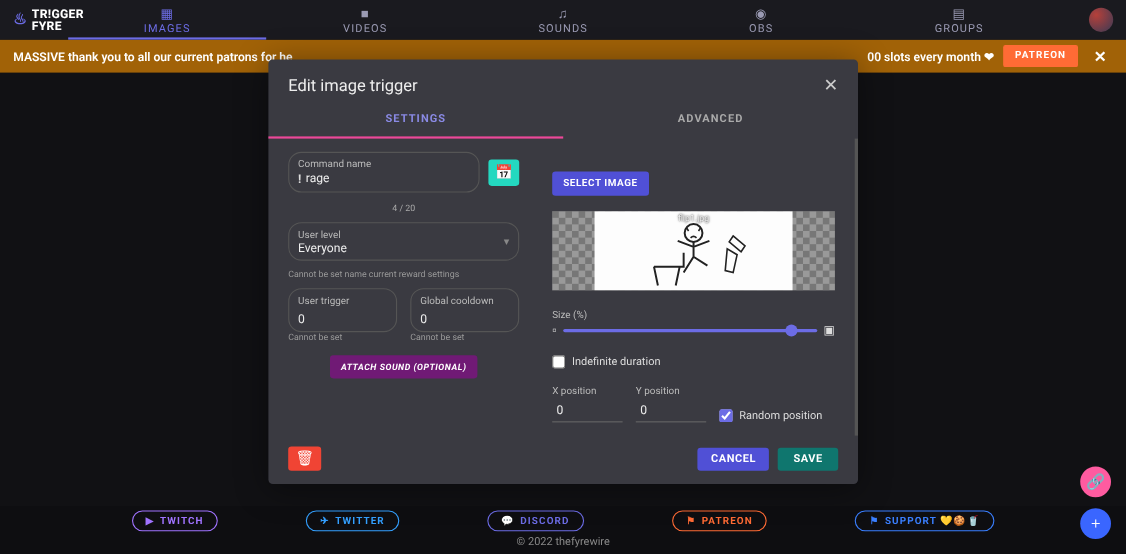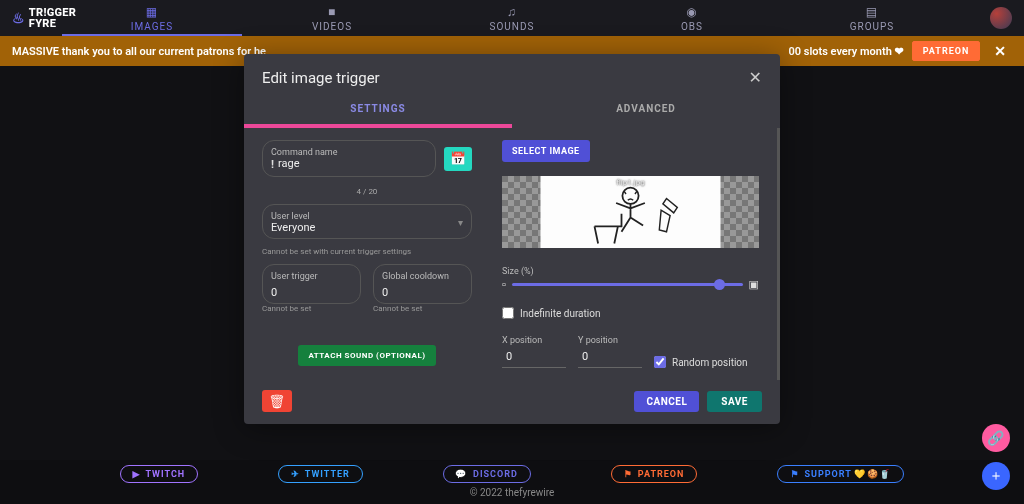--- a/index.html
+++ b/index.html
@@ -41,21 +41,21 @@
 
   
   .modal-backdrop { position:absolute; inset:0; display:flex; align-items:flex-start; justify-content:center; z-index:50; }
   .modal { margin-top:54px; width:536px; background:#3a3a41; border-radius:4px; display:flex; flex-direction:column; box-shadow:0 4px 30px rgba(0,0,0,.4); }
   .modal-header { display:flex; align-items:center; justify-content:space-between; padding:14px 18px 6px; }
   .modal-title { font-size:15px; color:#eee; }
   .modal-close { color:#ccc; font-size:16px; cursor:pointer; background:none; border:none; }
 
   .modal-tabs { display:flex; }
   .modal-tab { flex:1; text-align:center; font-size:10px; letter-spacing:1px; font-weight:700; padding:10px 0; color:#aaa; cursor:pointer; }
-  .modal-tab.active { color:#8a8ae5; border-bottom:4px solid #ec4899; }
+  .modal-tab.active { color:#8a8ae5; border-bottom:2px solid #ec4899; }
 
   .modal-body { display:flex; padding:12px 18px; gap:30px; border-right:3px solid #555; }
   .col { display:flex; flex-direction:column; gap:8px; }
   .col-left { width:210px; }
   .col-right { flex:1; }
 
   .field-label { font-size:9px; color:#bbb; }
   .helper { font-size:8px; color:#999; }
   .text-input {
     width:100%; background:transparent; border:none; border-bottom:1px solid #666;
@@ -67,22 +67,22 @@
   .input-row > div{ flex:1; }
   .counter{ font-size:8px; color:#aaa; text-align:center; margin-top:2px; }
 
   .command-row{ display:flex; gap:8px; align-items:stretch; }
   .command-row .input-wrap{ flex:1; }
   .cal-btn { width:28px; background:#24d8c0; border:none; border-radius:3px; display:flex; align-items:center; justify-content:center; color:#0b333b; font-size:13px; cursor:pointer; align-self:center; height:24px; }
 
   .select-wrap { position:relative; }
   .select-caret { position:absolute; right:8px; top:50%; transform:translateY(-50%); font-size:10px; color:#888; }
 
-  .attach-btn { align-self:center; margin-top:24px; background:#15803d; color:#fff; border:none; border-radius:3px; font-size:8px; font-weight:700; letter-spacing:.5px; padding:6px 10px; cursor:pointer; }
-  .select-image-btn { align-self:start; background:#5050d6; color:#fff; border:none; border-radius:3px; font-size:9px; font-weight:700; letter-spacing:.5px; padding:6px 10px; cursor:pointer; }
+  .attach-btn { align-self:center; margin-top:4px; background:#701a75; color:#fff; border:none; border-radius:3px; font-size:8px; font-weight:700; letter-spacing:.5px; padding:6px 10px; cursor:pointer;font-style:italic; }
+  .select-image-btn { align-self:start; background:#5050d6; color:#fff; border:none; border-radius:3px; font-size:9px; font-weight:700; letter-spacing:.5px; padding:6px 10px; cursor:pointer;margin-top:18px; }
 
   .preview { height:72px; background:repeating-conic-gradient(#777 0 25%, #999 0 50%) 0/12px 12px; margin-top:6px; position:relative; display:flex; align-items:center; justify-content:center; }
   .preview svg { width:100%; height:100%; }
   .preview .fname { position:absolute; top:2px; font-size:8px; color:#eee; text-shadow:0 0 2px #000; }
 
   .size-row { margin-top:10px; }
   .slider-row { display:flex; align-items:center; gap:6px; margin-top:2px; }
   .slider-icon { font-size:11px; color:#ddd; }
   .slider { flex:1; height:3px; appearance:none; background:#6c6ce5; border-radius:2px; }
   .slider::-webkit-slider-thumb { appearance:none; width:11px; height:11px; border-radius:50%; background:#6c6ce5; }
@@ -211,21 +211,21 @@
               <span>📅</span>
             </button>
         </div>
         <div class="counter">4 / 20</div>
 
         <div class="input-wrap select-wrap">
           <div class="field-label">User level</div>
           <div class="text-input" style="border:none">Everyone</div>
           <span class="select-caret">▾</span>
         </div>
-        <div class="helper">Cannot be set with current trigger settings</div>
+        <div class="helper">Cannot be set name current reward settings</div>
 
         <div class="input-row">
           <div>
             <div class="input-wrap">
               <div class="field-label">User trigger</div>
               <input class="text-input" value="0" style="">
             </div>
             <div class="helper">Cannot be set</div>
           </div>
           <div>

